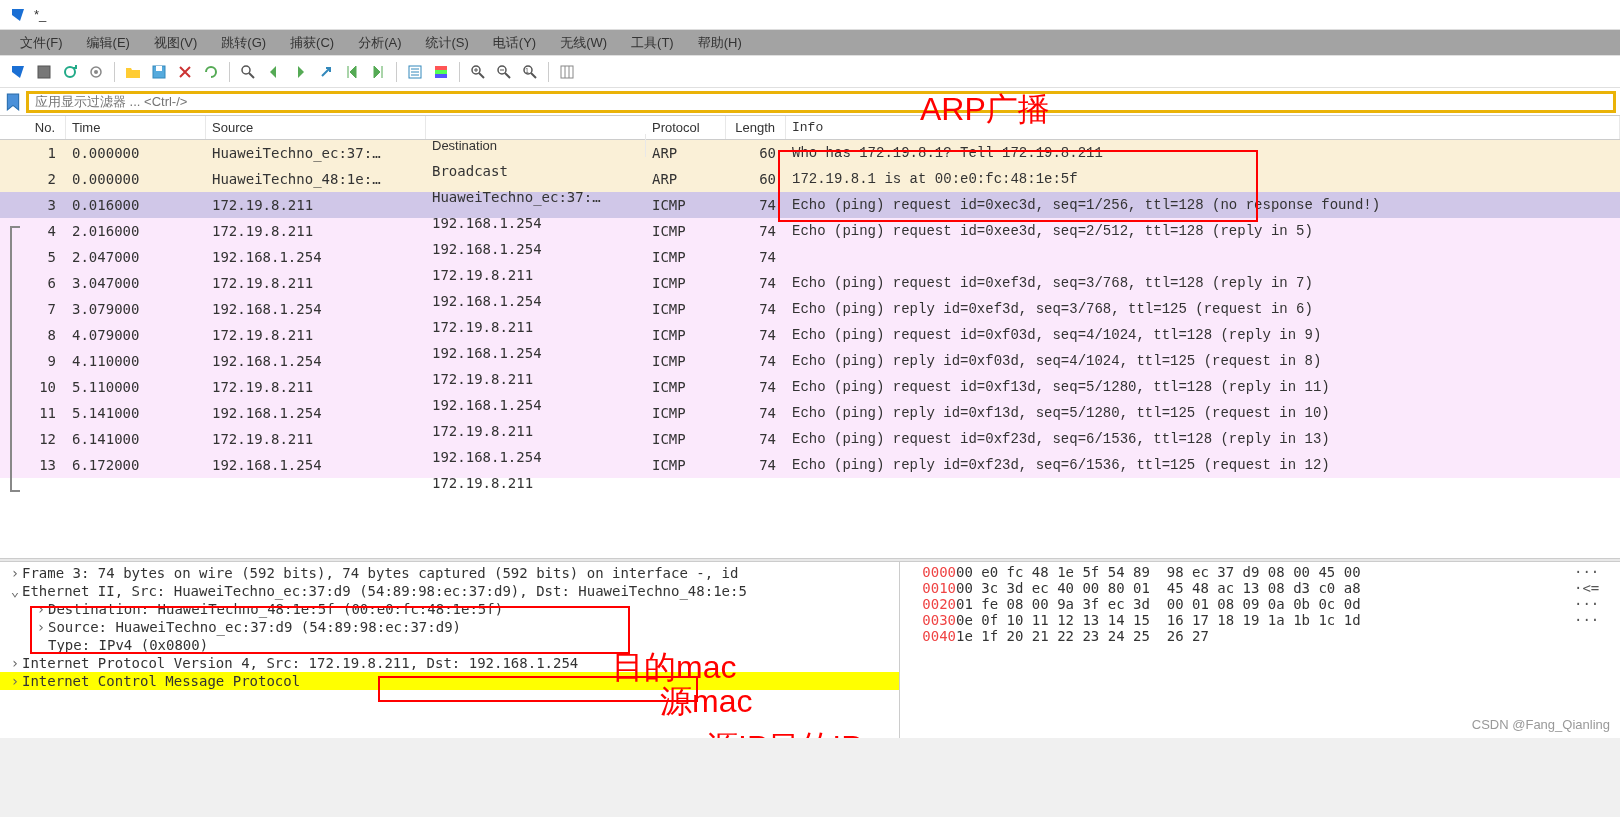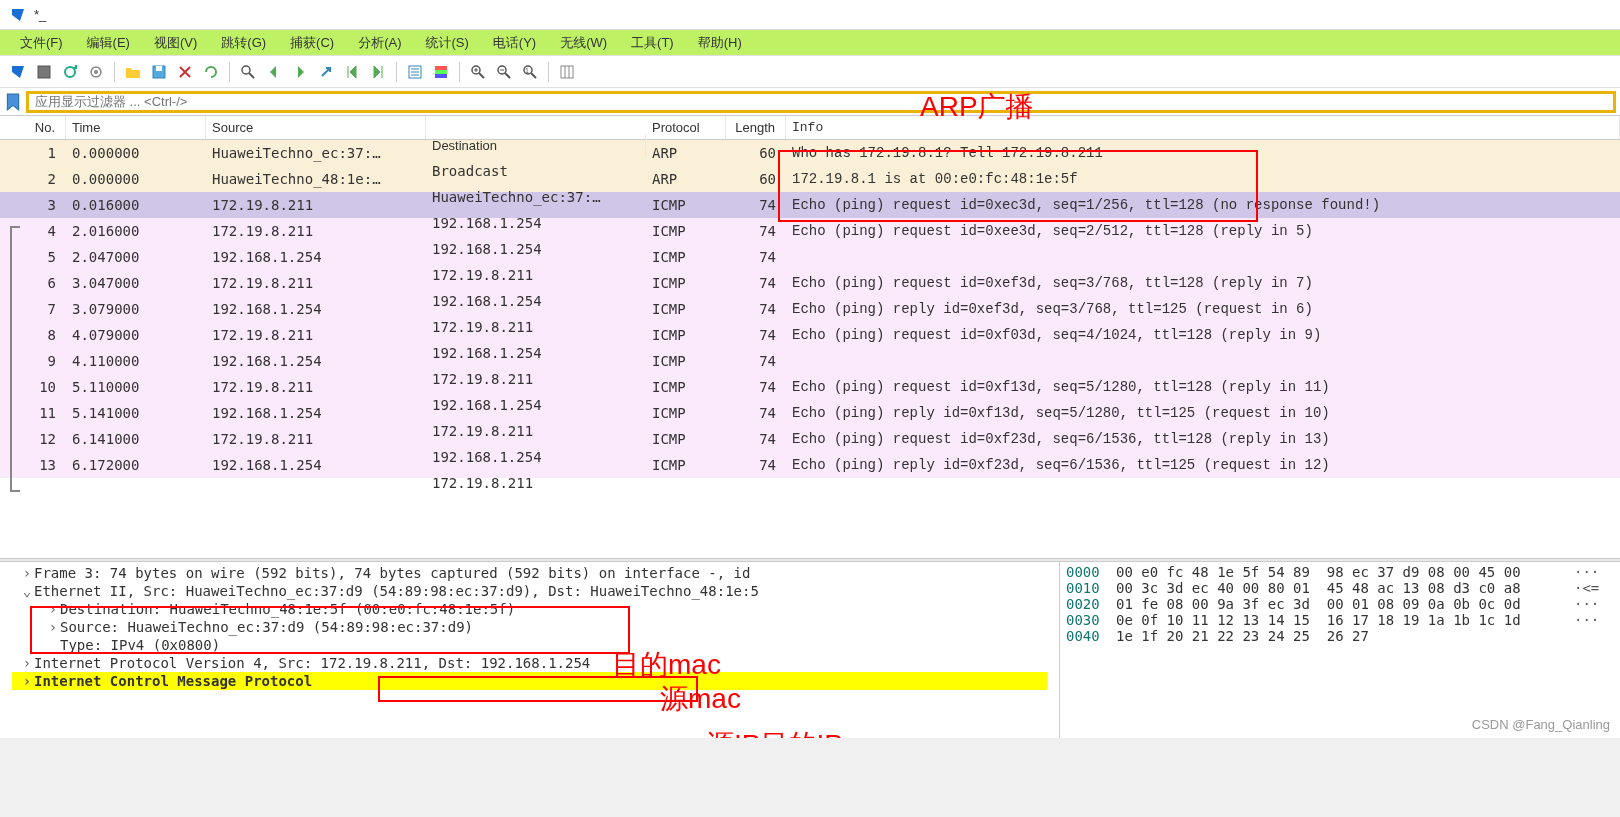--- a/index.html
+++ b/index.html
@@ -1,20 +1,20 @@
 <!DOCTYPE html>
 <html><head>
 <meta charset="utf-8">
 <style>
 * { margin:0; padding:0; box-sizing:border-box; }
 body { font-family:"Microsoft YaHei","Segoe UI",Tahoma,sans-serif; font-size:13px; background:#f0f0f0; width:1620px; position:relative; }
 .titlebar { height:30px; background:#fff; border-bottom:1px solid #ddd; display:flex; align-items:center; padding-left:10px; }
 .titlebar .fin { width:16px; height:16px; margin-right:8px; }
 .titlebar .title { color:#333; }
-.menubar { height:26px; background:#bef264; display:flex; align-items:center; padding-left:8px; gap:0; border-bottom:1px solid #e0e0e0; }
+.menubar { height:26px; background:#a3a3a3; display:flex; align-items:center; padding-left:8px; gap:0; border-bottom:1px solid #e0e0e0; }
 .menubar .menu-item { padding:2px 12px; color:#333; cursor:default; }
 .toolbar { height:32px; background:#fff; display:flex; align-items:center; padding-left:6px; gap:2px; border-bottom:1px solid #e0e0e0; }
 .toolbar .tbtn { width:24px; height:24px; display:flex; align-items:center; justify-content:center; border-radius:2px; cursor:default; }
 .toolbar .sep { width:1px; height:20px; background:#ccc; margin:0 4px; }
 .filterbar { height:28px; background:#fff; display:flex; align-items:center; padding:0 4px; border-bottom:1px solid #ccc; }
 .filter-icon { width:18px; height:18px; margin-right:4px; }
 .filter-input { flex:1; height:22px; border:3px solid #eab308; padding:0 6px; color:#888; font-size:13px; background:#fff; }
 .packet-header { height:24px; background:#fff; border-bottom:1px solid #ccc; display:flex; align-items:center; font-size:13px; color:#333; }
 .packet-header > div { border-right:1px solid #e8e8e8; padding-left:6px; height:100%; display:flex; align-items:center; position:relative; }
 .packet-list { background:#fff; }
@@ -26,30 +26,30 @@
 .col-no { width:66px; justify-content:flex-end !important; padding-right:10px !important; }
 .col-time { width:140px; }
 .col-src { width:220px; }
 .col-dst { width:220px;margin-top:36px; }
 .col-proto { width:80px; }
 .col-len { width:60px; justify-content:flex-end !important; padding-right:10px !important; }
 .col-info { flex:1;font-family:Liberation Mono, monospace; }
 .empty-space { height:80px; background:#fff; }
 .divider { height:4px; background:#e8e8e8; border-top:1px solid #ccc; border-bottom:1px solid #ccc; cursor:ns-resize; }
 .bottom-panes { display:flex; background:#fff; height:176px; }
-.details-pane { width:1060px; font-family:Consolas,monospace; font-size:14px; color:#333; padding:2px 12px; overflow:hidden; border-right:1px solid #ccc; position:relative; }
+.details-pane { width:900px; font-family:Consolas,monospace; font-size:14px; color:#333; padding:2px 0; overflow:hidden; border-right:1px solid #ccc; position:relative; }
 .details-pane .line { padding:1px 0 1px 8px; white-space:nowrap; }
 .details-pane .expander { display:inline-block; width:14px; text-align:center; color:#666; }
-.details-pane .yellow { background:#ffff00;font-weight:bold; }
+.details-pane .yellow { background:#ffff00; }
 .hex-pane { flex:1; font-family:Consolas,monospace; font-size:14px; color:#333; padding:2px 6px; white-space:pre; overflow:hidden; }
 .hex-line { display:flex; }
-.hex-offset { width:50px; color:#0f766e; }
+.hex-offset { width:50px; color:#ef4444;text-align:right; }
 .hex-bytes { flex:1; }
 .hex-ascii { width:40px; color:#555; }
-.annotation { position:absolute; color:#ff0000; font-family:"Microsoft YaHei",sans-serif; font-size:28px; pointer-events:none; z-index:10; }
+.annotation { position:absolute; color:#ff0000; font-family:"Microsoft YaHei",sans-serif; font-size:32px; pointer-events:none; z-index:10; }
 .redbox { position:absolute; border:2px solid #ff0000; pointer-events:none; z-index:5; }
 .watermark { position:absolute; right:10px; bottom:6px; color:#999; font-size:13px; }
 .bracket { position:absolute; left:10px; top:226px; width:10px; height:266px; border-left:2px solid #888; border-top:2px solid #888; border-bottom:2px solid #888; }
 </style>
 </head>
 <body>
 
 <div class="titlebar">
   <svg class="fin" viewBox="0 0 16 16">
       <path d="M2 2 L14 2 L10 14 L2 8 Z" fill="#1a6fd4"></path>
@@ -286,20 +286,21 @@
       <div class="col-len">74</div>
       <div class="col-info">Echo (ping) request  id=0xf03d, seq=4/1024, ttl=128 (reply in 9)</div>
     </div>
     <div class="packet-row icmp-row">
       <div class="col-no">9</div>
       <div class="col-time">4.110000</div>
       <div class="col-src">192.168.1.254</div>
       <div class="col-dst">172.19.8.211</div>
       <div class="col-proto">ICMP</div>
       <div class="col-len">74</div>
+      <div class="col-info">Echo (ping) reply    id=0xf03d, seq=4/1024, ttl=125 (request in 8)</div>
     </div>
     <div class="packet-row icmp-row">
       <div class="col-no">10</div>
       <div class="col-time">5.110000</div>
       <div class="col-src">172.19.8.211</div>
       <div class="col-dst">192.168.1.254</div>
       <div class="col-proto">ICMP</div>
       <div class="col-len">74</div>
       <div class="col-info">Echo (ping) request  id=0xf13d, seq=5/1280, ttl=128 (reply in 11)</div>
     </div>

